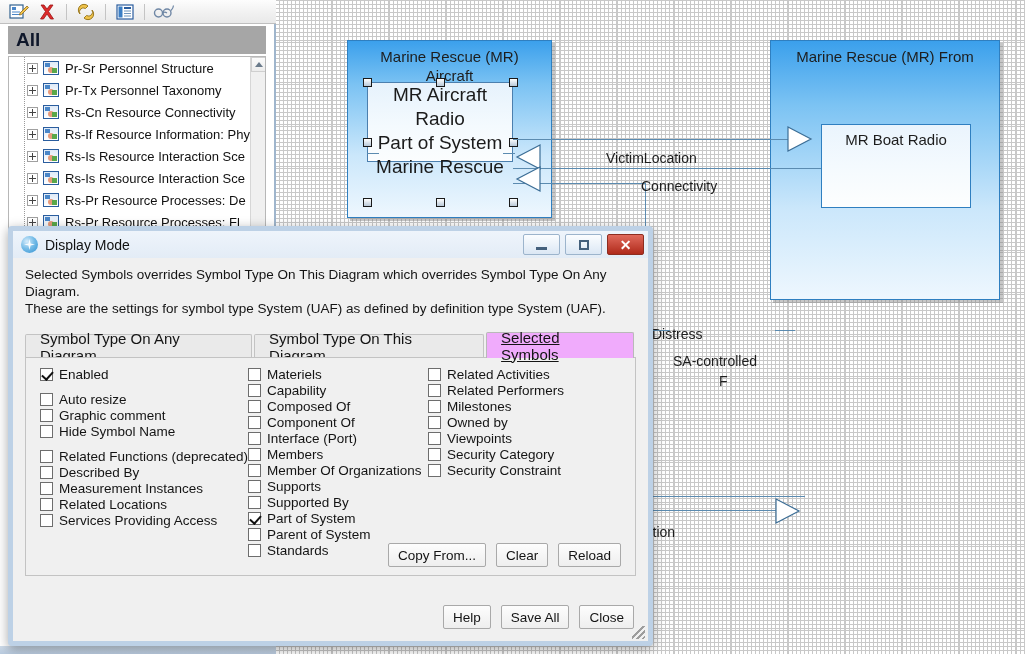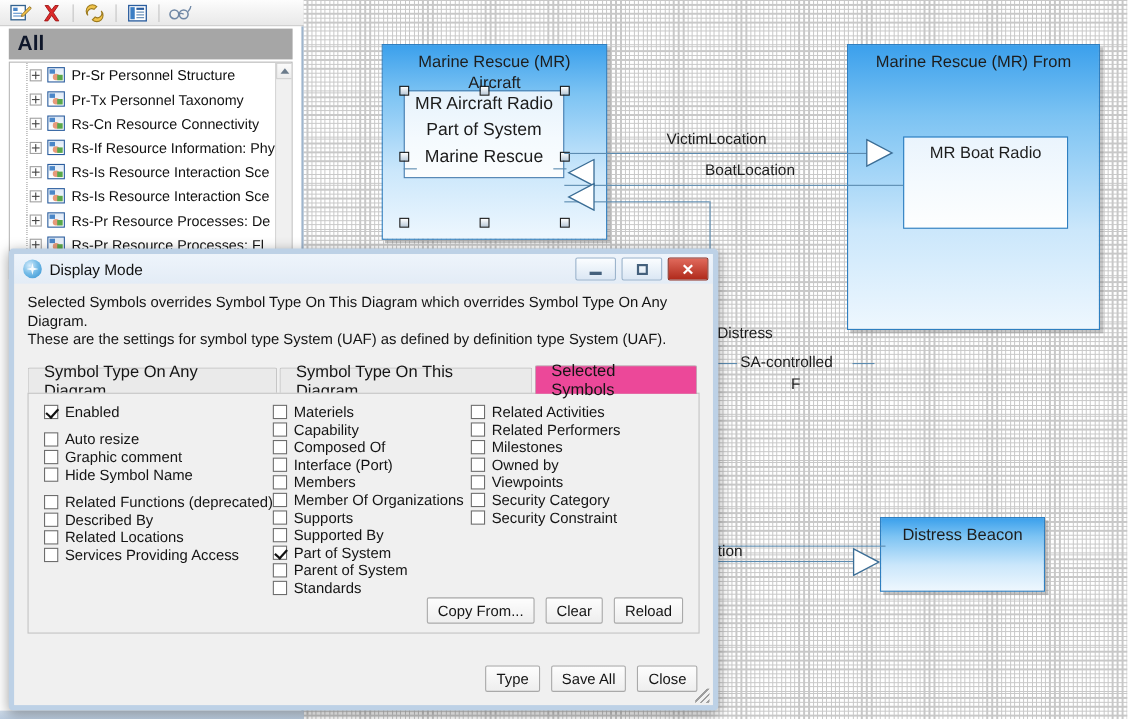--- a/index.html
+++ b/index.html
@@ -104,29 +104,29 @@
   }
   .innerbox {
     position: absolute; border: 1px solid #2f7fc0;
     background: linear-gradient(to bottom,#eaf4fd 0%, #f4fafe 50%, #fdfefe 100%);
   }
   .innerbox .ititle { text-align:center; font-size:15px; color:#1d1d1d; padding-top:6px; }
   .sel-inner {
     position:absolute; border:1px solid #4b7fae;
     background: linear-gradient(to bottom,#e6f2fc 0%, #f4fafe 55%, #fbfdfe 100%);
   }
-  .sel-inner .line { text-align:center; font-size:16px; color:#1b1b1b; line-height:24px; }
+  .sel-inner .line { text-align:center; font-size:19px; color:#1b1b1b; line-height:24px; }
   .handle {
     position:absolute; width:9px; height:9px; border:1px solid #1a1a1a;
     background: linear-gradient(to bottom,#ffffff,#b9c9d8);
   }
   .edge { position:absolute; background:#5b8bb0; }
   .edge.h { height:1px; }
   .edge.v { width:1px; }
-  .edge-lbl { position:absolute; font-size:14px; color:#1d1d1d; white-space:nowrap; }
+  .edge-lbl { position:absolute; font-size:14px; color:#1d1d1d; white-space:nowrap;margin-top:32px; }
   .arrow-wrap { position:absolute; }
   .arrow-wrap svg { display:block; }
 
   
   .dialog {
     position: absolute; left: 8px; top: 226px; width: 645px; height: 420px;
     background: #f0f0f0;
     border: 5px solid #bdd1e6;
     border-radius: 4px;
     box-shadow: 0 3px 12px rgba(0,0,0,.35);
@@ -161,21 +161,21 @@
 
   .dlg-body { position:absolute; left:0; right:0; top:27px; bottom:0; background:#f0f0f0; }
   .desc { padding: 8px 12px 2px 12px; font-size:13.5px; color:#141414; line-height:17px; }
 
   .tabs { position:absolute; left:12px; top:74px; right:12px; height:26px; display:flex; align-items:flex-end; }
   .tab {
     height: 24px; padding: 0 14px; font-size:15px; color:#141414;
     background:#eaeaea; border:1px solid #c3c3c3; border-bottom:none;
     display:flex; align-items:center; margin-right:2px; border-radius:2px 2px 0 0;
   }
-  .tab.active { background:#ec4899; height:26px; border-color:#b9b9b9; position:relative; z-index:2; }
+  .tab.active { background:#f0abfc; height:26px; border-color:#b9b9b9; position:relative; z-index:2;text-decoration:underline; }
 
   .panel {
     position:absolute; left:12px; top:99px; right:12px; height: 219px;
     background:#f0f0f0; border:1px solid #c3c3c3;
   }
   .cols { position:absolute; left:0; top:0; right:0; padding: 8px 0 0 0; }
   .col { position:absolute; top:8px; }
   .col1 { left: 14px; }
   .col2 { left: 222px; }
   .col3 { left: 402px; }
@@ -246,23 +246,20 @@
       <div class="handle" style="left:161px; top:198px;"></div>
       <div class="handle" style="left:234px; top:198px;"></div>
 
       <div class="sysbox" style="left:495px; top:40px; width:230px; height:260px;">
         <div class="title">Marine Rescue (MR) From</div>
       </div>
       <div class="innerbox" style="left:546px; top:124px; width:150px; height:84px;">
         <div class="ititle">MR Boat Radio</div>
       </div>
 
-      <div class="sysbox" style="left:525px; top:470px; width:150px; height:68px;">
-        <div class="title">Distress Beacon</div>
-      </div>
 
       <div class="edge h" style="left:238px; top:139px; width:278px;"></div>
       <div class="edge h" style="left:238px; top:168px; width:308px;"></div>
 
       <div class="edge h" style="left:238px; top:183px; width:132px;"></div>
       <div class="edge v" style="left:370px; top:183px; height:313px;"></div>
       <div class="edge h" style="left:370px; top:496px; width:160px;"></div>
 
       <div class="edge h" style="left:330px; top:510px; width:180px;"></div>
 
@@ -282,21 +279,21 @@
             <polygon points="25,1 2,13 25,25" fill="#ffffff" stroke="#3c6e96" stroke-width="1.2"></polygon>
           </svg>
       </div>
       <div class="arrow-wrap" style="left:240px; top:166px;">
         <svg width="26" height="26">
             <polygon points="25,1 2,13 25,25" fill="#ffffff" stroke="#3c6e96" stroke-width="1.2"></polygon>
           </svg>
       </div>
 
       <div class="edge-lbl" style="left:331px; top:118px;">VictimLocation</div>
-      <div class="edge-lbl" style="left:366px; top:146px;">BoatLocation</div>
+      <div class="edge-lbl" style="left:366px; top:146px;">Connectivity</div>
       <div class="edge-lbl" style="left:377px; top:294px;">Distress</div>
       <div class="edge-lbl" style="left:398px; top:321px;">SA-controlled</div>
       <div class="edge h" style="left:375px; top:330px; width:20px;"></div>
       <div class="edge h" style="left:500px; top:330px; width:20px;"></div>
       <div class="edge-lbl" style="left:444px; top:341px;">F</div>
       <div class="edge-lbl" style="left:355px; top:492px;">ocation</div>
     </div>
 
     <div class="toolbar">
       <div class="tb-btn">
@@ -473,39 +470,47 @@
               <div class="cb-row">
                 <span class="cb"></span>
                 <span class="cb-lbl">Related Functions (deprecated)</span>
               </div>
               <div class="cb-row">
                 <span class="cb"></span>
                 <span class="cb-lbl">Described By</span>
               </div>
               <div class="cb-row">
                 <span class="cb"></span>
+                <span class="cb-lbl">Measurement Instances</span>
+              </div>
+              <div class="cb-row">
+                <span class="cb"></span>
                 <span class="cb-lbl">Related Locations</span>
               </div>
               <div class="cb-row">
                 <span class="cb"></span>
                 <span class="cb-lbl">Services Providing Access</span>
               </div>
             </div>
           <div class="col col2" id="col2">
               <div class="cb-row">
                 <span class="cb"></span>
                 <span class="cb-lbl">Materiels</span>
               </div>
               <div class="cb-row">
                 <span class="cb"></span>
                 <span class="cb-lbl">Capability</span>
               </div>
               <div class="cb-row">
                 <span class="cb"></span>
                 <span class="cb-lbl">Composed Of</span>
+              </div>
+              <div class="cb-row">
+                <span class="cb"></span>
+                <span class="cb-lbl">Component Of</span>
               </div>
               <div class="cb-row">
                 <span class="cb"></span>
                 <span class="cb-lbl">Interface (Port)</span>
               </div>
               <div class="cb-row">
                 <span class="cb"></span>
                 <span class="cb-lbl">Members</span>
               </div>
               <div class="cb-row">
@@ -572,21 +577,21 @@
               <span>Clear</span>
             </div>
             <div class="btn">
               <span>Reload</span>
             </div>
           </div>
       </div>
 
       <div class="btnrow-bottom" id="footer-btns">
           <div class="btn">
-            <span>Type</span>
+            <span>Help</span>
           </div>
           <div class="btn">
             <span>Save All</span>
           </div>
           <div class="btn">
             <span>Close</span>
           </div>
         </div>
       <div class="grip"></div>
     </div>

